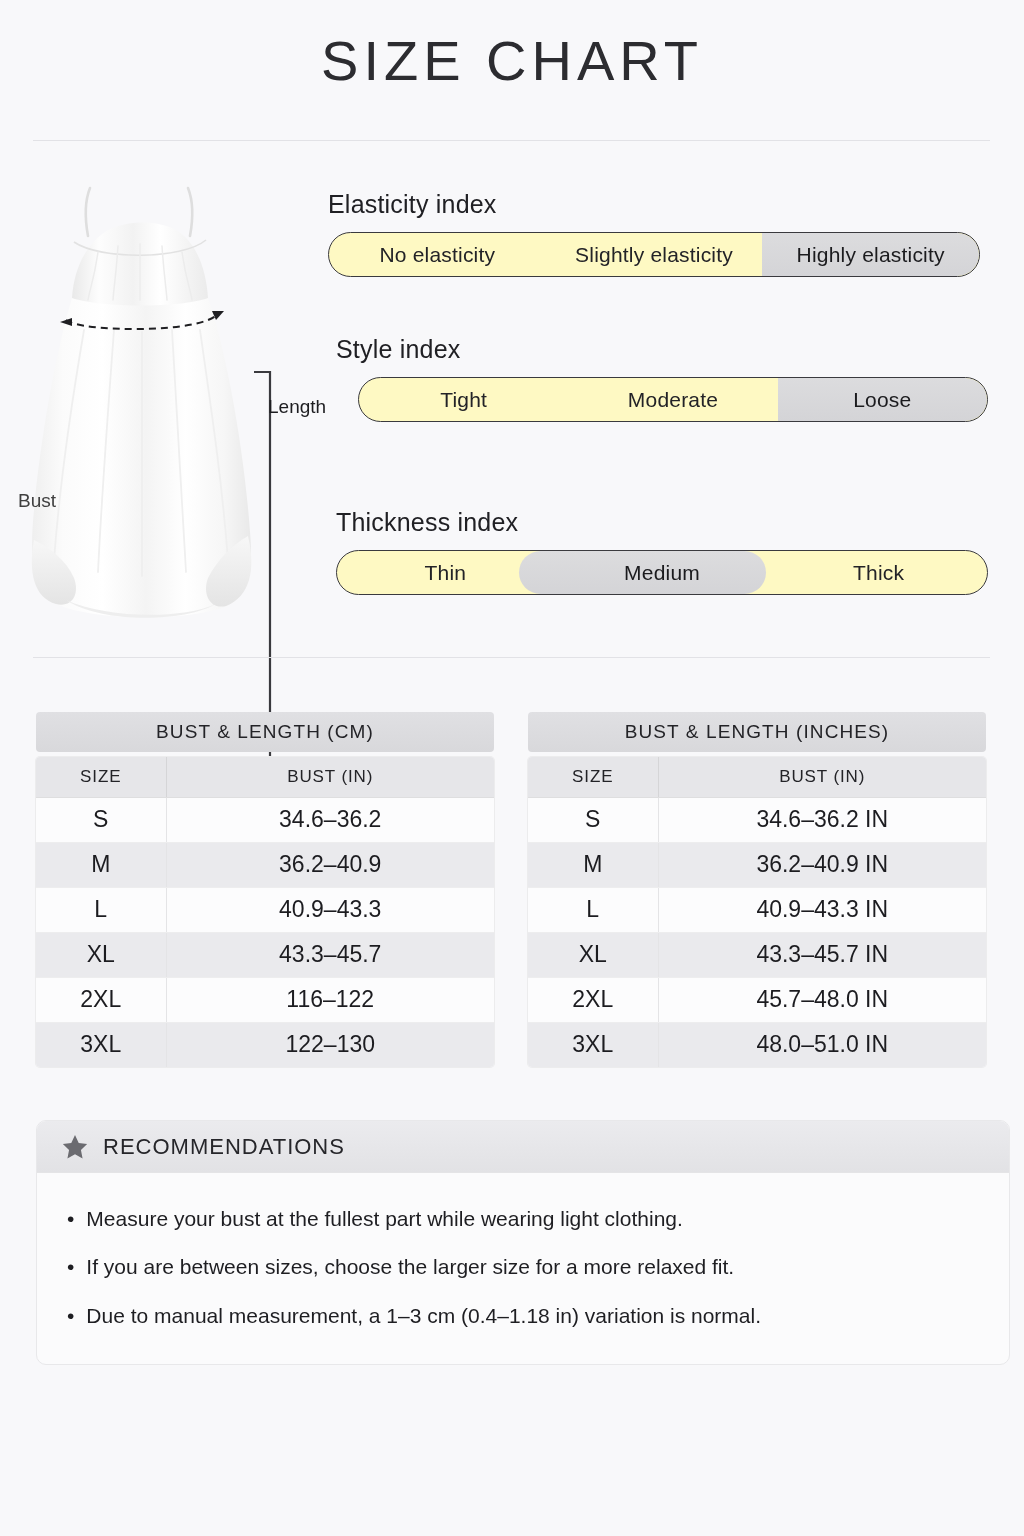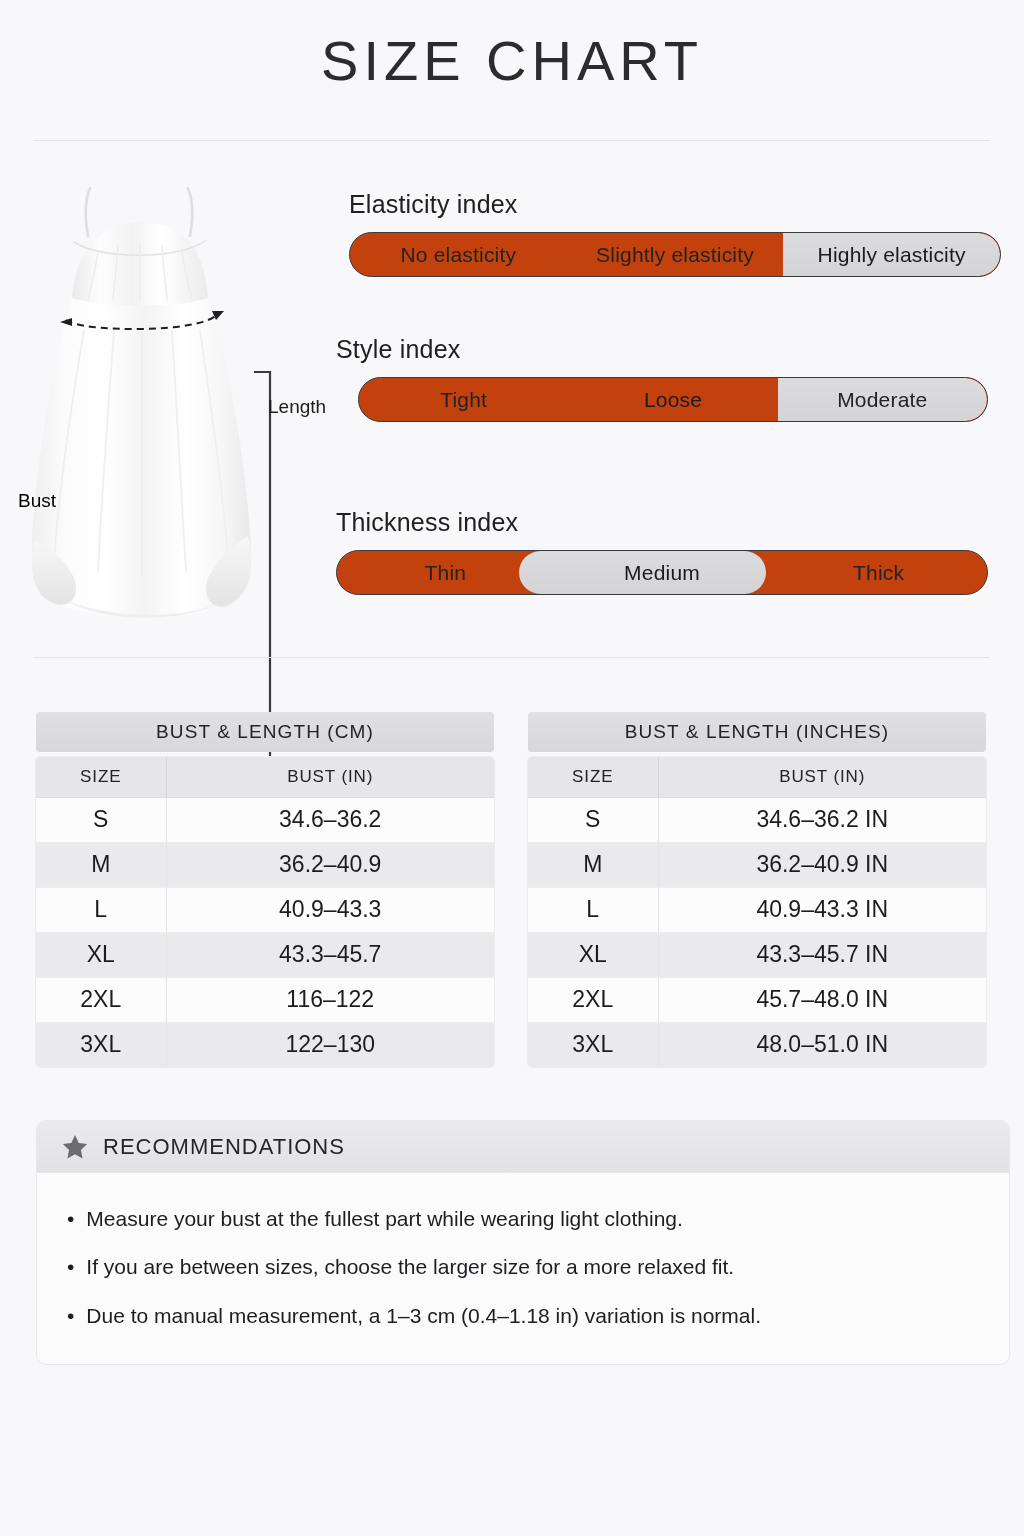--- a/index.html
+++ b/index.html
@@ -50,21 +50,21 @@
   }
 
   .dress-svg { position: absolute; top: 0; left: 0; }
 
   .bust-label {
     position: absolute;
     left: 8px;
     top: 310px;
     font-size: 19px;
     font-weight: 400;
-    color: #000000;
+    color: #404040;
   }
 
   .length-bracket {
     position: absolute;
     left: 240px;
     top: 190px;
     width: 40px;
     height: 430px;
   }
 
@@ -73,38 +73,38 @@
     left: 268px;
     top: 396px;
     font-size: 19px;
     font-weight: 400;
     color: #1d1d20;
     white-space: nowrap;
   }
 
   
   .index-group { position: absolute; }
-  .index-group.g1 { left: 349px; top: 190px;  width: 652px; }
+  .index-group.g1 { left: 328px; top: 190px;  width: 652px; }
   .index-group.g2 { left: 336px; top: 335px;  width: 652px; }
   .index-group.g3 { left: 336px; top: 470px;  width: 652px; margin-top: 38px; }
 
   .index-title {
     font-size: 25px;
     font-weight: 400;
     color: #202024;
     margin-bottom: 13px;
     letter-spacing: 0.2px;
   }
 
   .pill {
     position: relative;
     height: 45px;
     border: 1.6px solid #3a3a3e;
     border-radius: 23px;
-    background: #c2410c;
+    background: #fef9c3;
     display: flex;
     align-items: stretch;
     overflow: hidden;
   }
   .pill.indent { margin-left: 22px; width: 630px; }
 
   .seg {
     flex: 1 1 0;
     display: flex;
     align-items: center;
@@ -310,22 +310,22 @@
     <div class="seg">Slightly elasticity</div>
     <div class="seg active">Highly elasticity</div>
   </div>
 </div>
 
 <div class="index-group g2">
   <div class="index-title">Style index</div>
   <div class="pill indent">
     <div class="seg-fill pos-right"></div>
     <div class="seg">Tight</div>
+    <div class="seg">Moderate</div>
     <div class="seg active">Loose</div>
-    <div class="seg">Moderate</div>
   </div>
 </div>
 
 <div class="index-group g3">
   <div class="index-title">Thickness index</div>
   <div class="pill">
     <div class="seg-fill pos-mid"></div>
     <div class="seg">Thin</div>
     <div class="seg active">Medium</div>
     <div class="seg">Thick</div>

